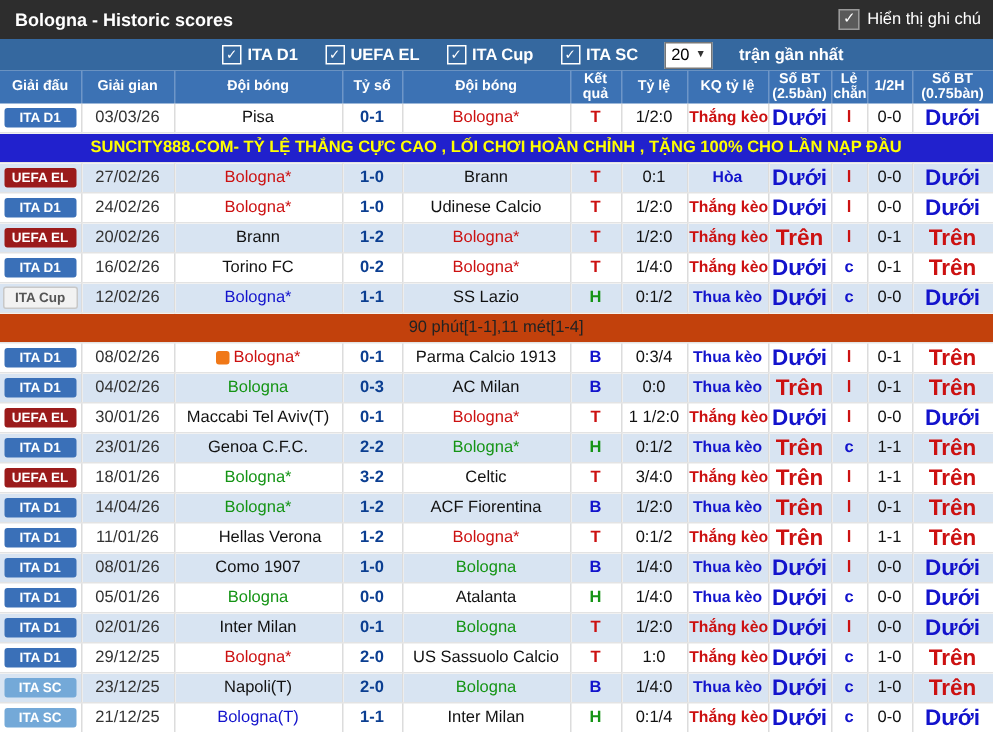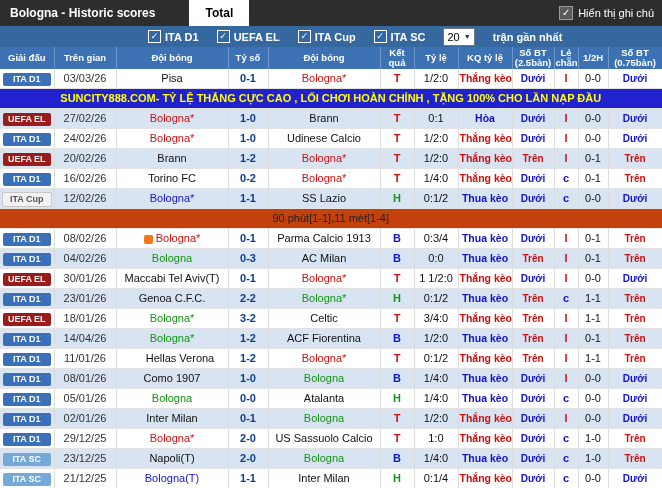--- a/index.html
+++ b/index.html
@@ -45,33 +45,32 @@
   .b-d1{background:#3a70b8;}
   .b-el{background:#9b1b1b;}
   .b-cup{background:#f2f2f2;color:#555;border:1px solid #c8c8c8;}
   .b-sc{background:#74a9d8;}
   .score{font-weight:bold;color:#0b3e91;}
   .date-cell{color:#333;}
   .res{font-weight:bold;}
   .oe{font-weight:bold;}
   .kq{font-size:10.5px;font-weight:bold;}
   .kq-hl{background:#bfe0f2;}
-  .ou{font-size:10px;font-weight:bold;}
+  .ou{font-size:15px;font-weight:bold;}
   .marker{display:inline-block;width:9px;height:9px;background:#f07818;border-radius:2px;
        margin-right:3px;vertical-align:middle;}
 </style>
 </head>
 <body>
 
 <div class="app">
 
   <div class="topbar">
     <span class="page-title">Bologna - Historic scores</span>
     <div class="tabs">
-      <div class="tab active">Total</div>
     </div>
     <div class="note-toggle">
       <span class="cb-dark">✓</span>
       <span>Hiển thị ghi chú</span>
     </div>
   </div>
 
   <div class="filterbar">
     <span style="display:inline-flex;gap:18px;">
         <span class="lg">
@@ -109,21 +108,21 @@
       <col class="c7">
         <col class="c8">
         <col class="c9">
         <col class="c10">
         <col class="c11">
         <col class="c12">
     </colgroup>
     <thead>
       <tr>
           <th>Giải đấu</th>
-          <th>Trên gian</th>
+          <th>Giải gian</th>
           <th>Đội bóng</th>
           <th>Tỷ số</th>
           <th>Đội bóng</th>
           <th>Kết quả</th>
           <th>Tỷ lệ</th>
           <th>KQ tỷ lệ</th>
           <th>Số BT (2.5bàn)</th>
           <th>Lẻ chẵn</th>
           <th>1/2H</th>
           <th>Số BT (0.75bàn)</th>

